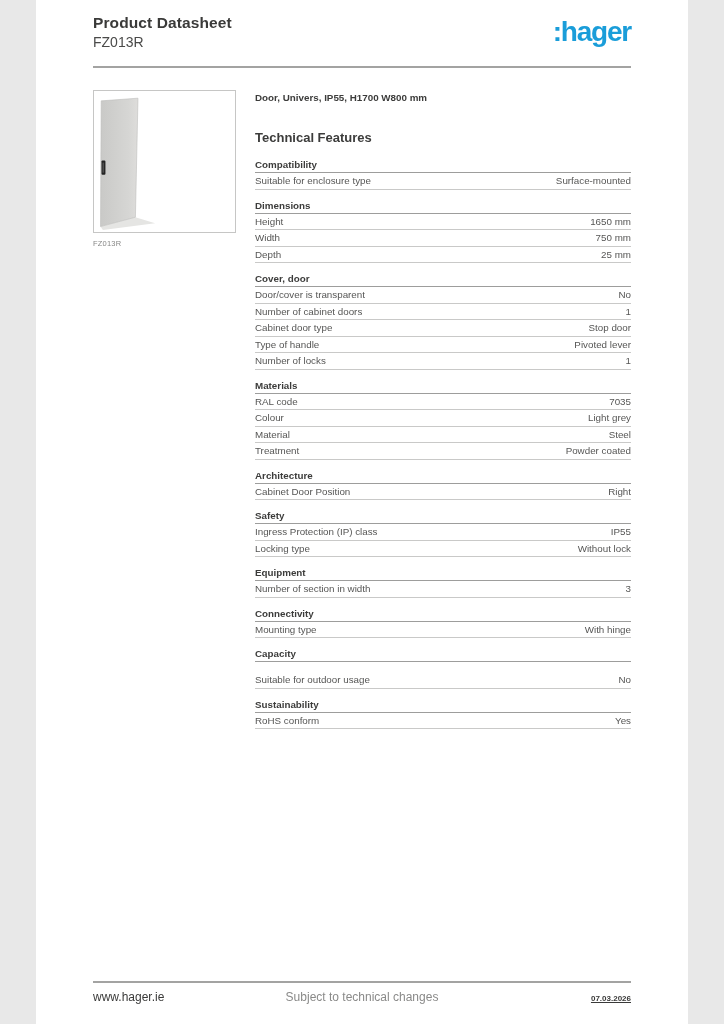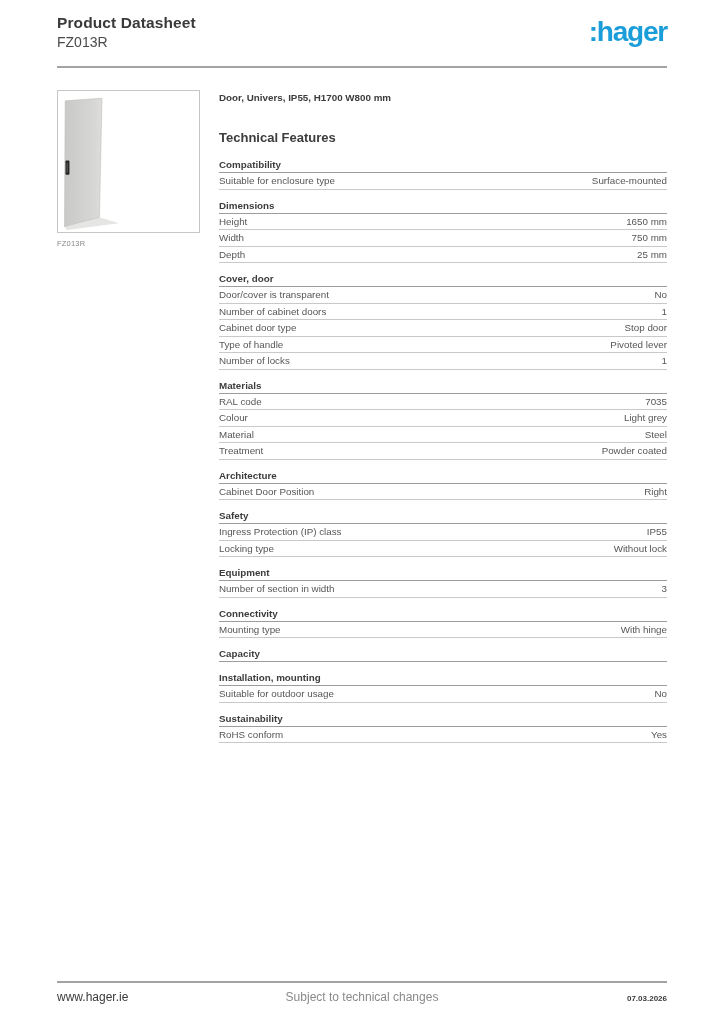--- a/index.html
+++ b/index.html
@@ -1,21 +1,21 @@
 <!DOCTYPE html>
 <html><head>
 <meta charset="utf-8">
 <style>
   * { margin: 0; padding: 0; box-sizing: border-box; }
   html, body { background: #e8e8e8; }
   body { font-family: "Liberation Sans", "DejaVu Sans", sans-serif; }
 
   .page {
     position: relative;
-    width: 724px;
+    width: 652px;
     height: 1024px;
     background: #ffffff;
     margin: 0 auto;
     overflow: hidden;
   }
 
   
   .header {
     position: absolute;
     top: 14px;
@@ -134,20 +134,21 @@
     font-size: 12px;
     color: #8a8a89;
     position: absolute;
     left: 50%;
     transform: translateX(-50%);
   }
   .footer-right {
     font-size: 8px;
     font-weight: bold;
     color: #3a3a39;
+    text-decoration: underline;
   }
 </style>
 </head>
 <body>
 
 <div class="page">
 
   <div class="header">
     <div>
       <div class="header-title">Product Datasheet</div>
@@ -313,21 +314,20 @@
     <span class="row-value">With hinge</span>
   </div>
 </div>
   </section>
 
   <section class="spec-section">
     <h3 class="section-heading">Capacity</h3>
   </section>
 
   <section class="spec-section">
-    <h3 class="section-heading">Installation, mounting</h3>
     <div class="rows">
   <div class="spec-row">
     <span class="row-label">Suitable for outdoor usage</span>
     <span class="row-value">No</span>
   </div>
 </div>
   </section>
 
   <section class="spec-section">
     <h3 class="section-heading">Sustainability</h3>

